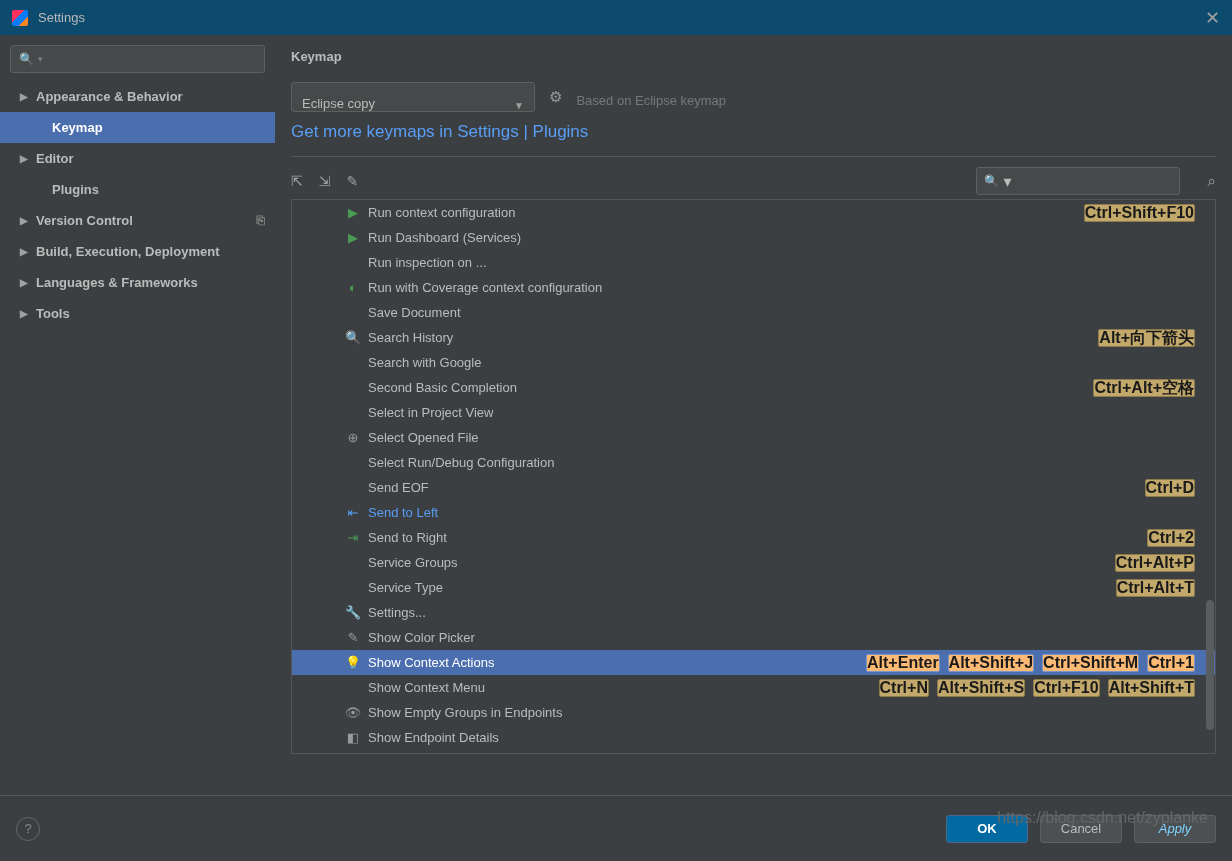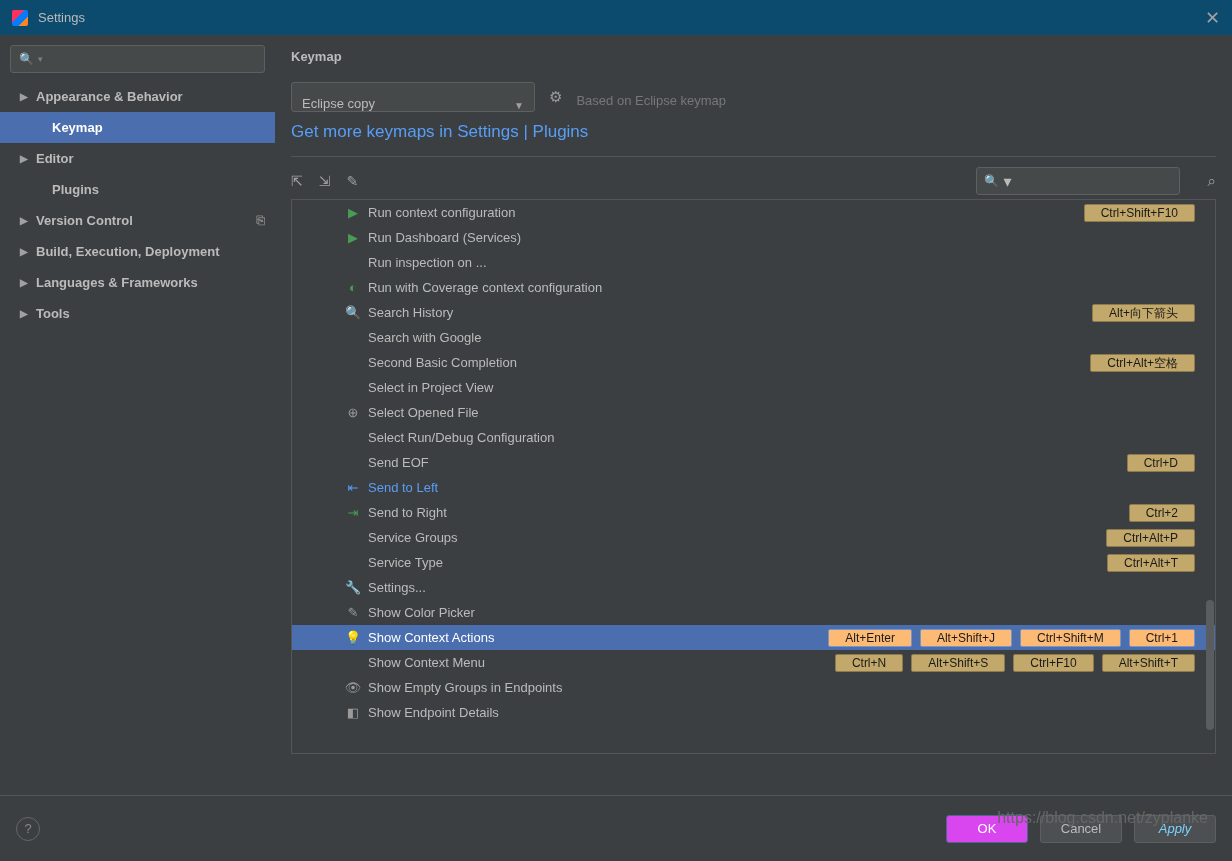--- a/index.html
+++ b/index.html
@@ -35,28 +35,28 @@
 .find-action-icon { color: #a0a0a0; font-size: 15px; margin-left: 12px; cursor: pointer; }
 .tree-container { border: 1px solid #555; height: 555px; overflow-y: auto; background: #3c3f41; position: relative; }
 .tree-row { height: 25px; display: flex; align-items: center; padding-left: 52px; font-size: 13px; color: #bbbbbb; cursor: pointer; }
 .tree-row.selected { background: #4b6eaf; color: #ffffff; }
 .tree-row.link-color { color: #589df6; }
 .tree-row .row-icon { width: 18px; display: inline-flex; justify-content: center; margin-right: 6px; font-size: 13px; }
 .tree-row .row-icon.green { color: #499c54; }
 .tree-row .row-icon.grey { color: #9a9a9a; }
 .tree-row .row-icon.blue { color: #589df6; }
 .row-shortcuts { margin-left: auto; margin-right: 12px; display: flex; gap: 8px; padding-right: 8px; }
-.shortcut { background: #c2a86a; color: #1a1a1a; border: 1px solid #8e7b4d; border-radius: 2px; font-size: 12px; padding: 0 16px; line-height: 16px; white-space: nowrap; }
+.shortcut { background: #c2a86a; color: #1a1a1a; border: 1px solid #8e7b4d; border-radius: 2px; font-size: 16px; padding: 0 0; line-height: 16px; white-space: nowrap; font-weight: bold; }
 .tree-row.selected .shortcut { background: #fdba74; border-color: #7a94c5; }
 .scroll-thumb { position: absolute; right: 1px; top: 400px; width: 8px; height: 130px; background: #5a5d5f; border-radius: 4px; }
 .footer { position: absolute; bottom: 0; left: 0; right: 0; height: 66px; border-top: 1px solid #555; display: flex; align-items: center; padding: 0 16px; background: #3c3f41; }
 .help-icon { width: 24px; height: 24px; border: 1px solid #666; border-radius: 50%; display: flex; align-items: center; justify-content: center; color: #888; font-size: 13px; cursor: pointer; }
 .footer-buttons { margin-left: auto; display: flex; gap: 12px; }
 .btn { min-width: 82px; height: 28px; border-radius: 3px; font-size: 13px; display: flex; align-items: center; justify-content: center; cursor: pointer; border: 1px solid #5e6060; background: #4c5052; color: #bbbbbb; }
-.btn.primary { background: #d946ef; border-color: #4b688c; color: #fff; font-weight: 400; }
+.btn.primary { background: #0369a1; border-color: #4b688c; color: #fff; font-weight: 700; }
 .btn.disabled { color: #7dd3fc; font-style: italic; }
 .watermark { position: absolute; right: 24px; bottom: 34px; font-size: 16px; color: #666; pointer-events: none; }
 </style>
 </head>
 <body>
 
 <div class="titlebar">
   <div class="app-icon"></div>
   <span class="title">Settings</span>
   <span class="close">✕</span>
@@ -146,20 +146,24 @@
           </div>
           <div class="tree-row">
             <span class="row-icon "></span>
             <span>Run inspection on ...</span>
           </div>
           <div class="tree-row">
             <span class="row-icon green">◐</span>
             <span>Run with Coverage context configuration</span>
           </div>
           <div class="tree-row">
+            <span class="row-icon "></span>
+            <span>Save Document</span>
+          </div>
+          <div class="tree-row">
             <span class="row-icon grey">🔍</span>
             <span>Search History</span>
             <div class="row-shortcuts">
               <span class="shortcut">Alt+向下箭头</span>
             </div>
           </div>
           <div class="tree-row">
             <span class="row-icon "></span>
             <span>Search with Google</span>
           </div>

